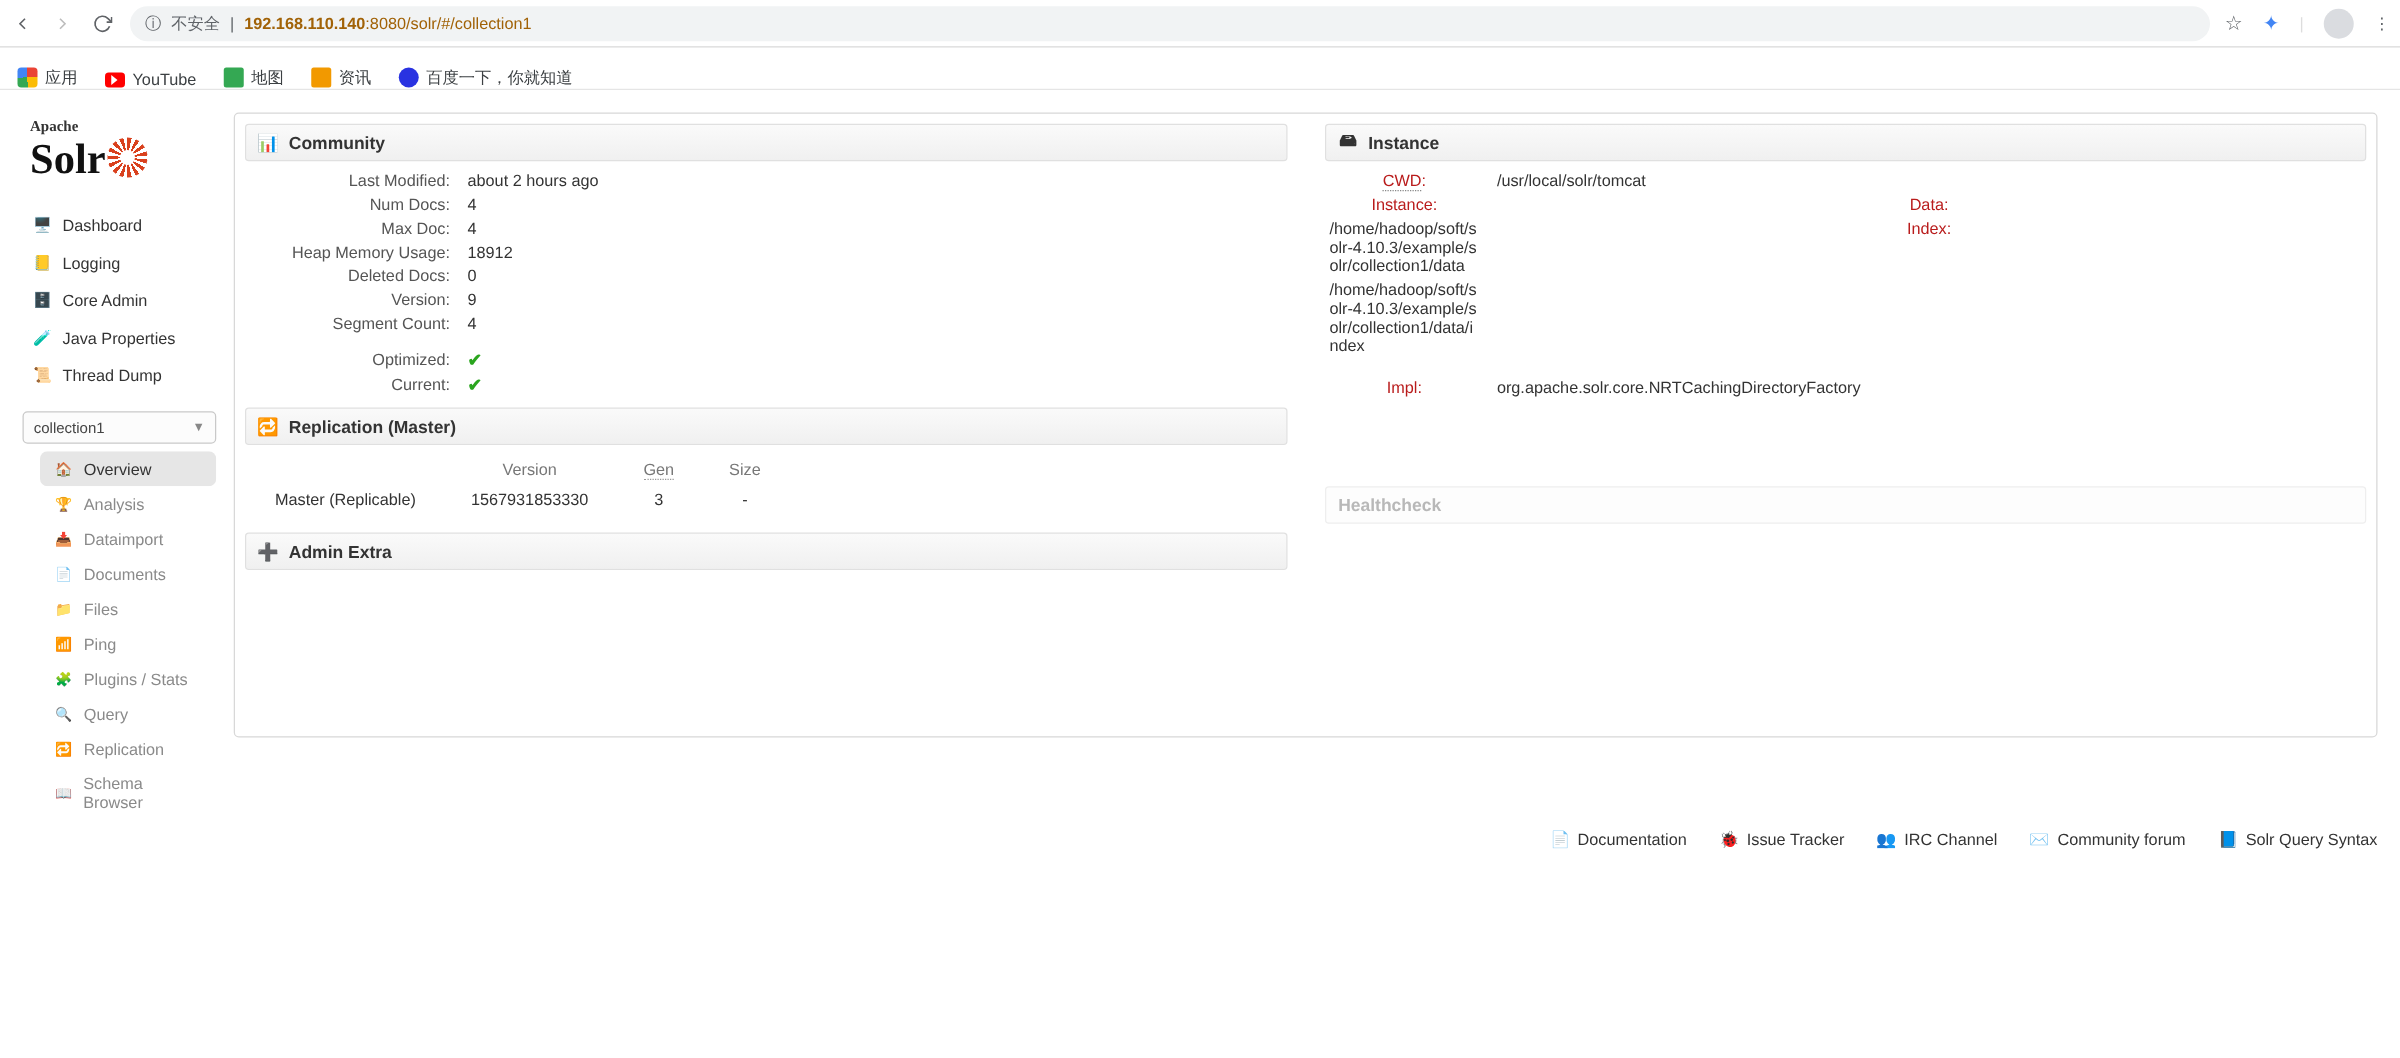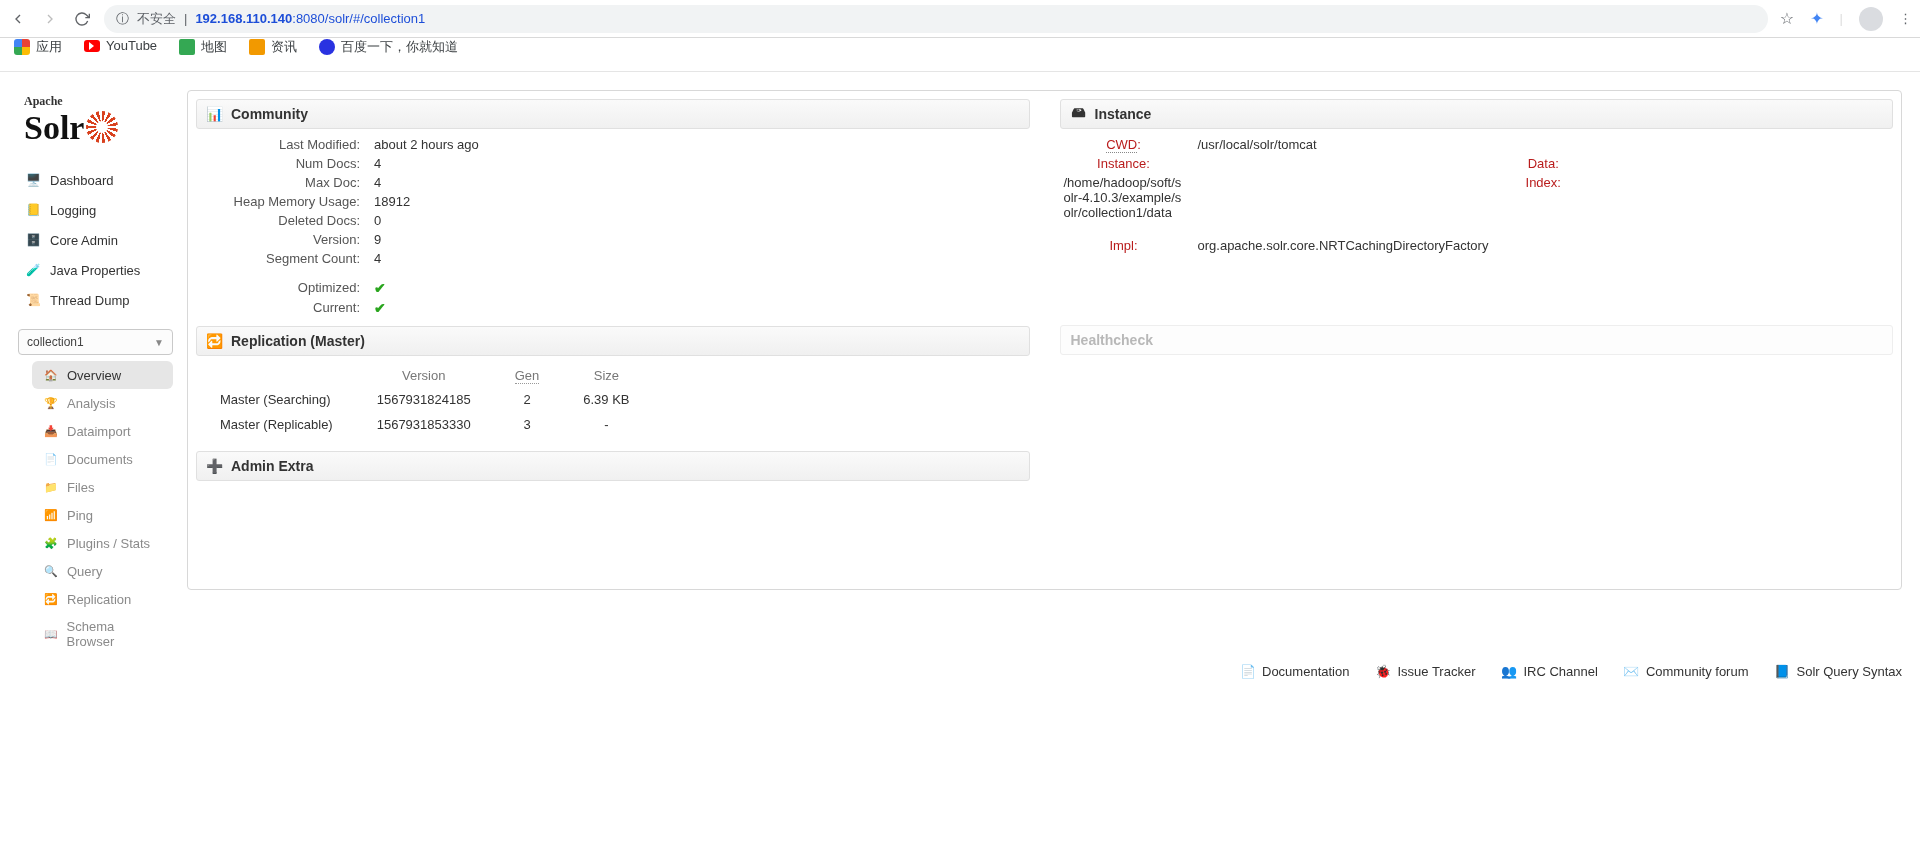--- a/index.html
+++ b/index.html
@@ -4,28 +4,28 @@
 <style>
   * { box-sizing: border-box; margin: 0; padding: 0; }
   body { font-family: "Segoe UI", Tahoma, Arial, sans-serif; font-size: 13px; color: #333; background: #fff; }
 
   
   .browser-bar { display:flex; align-items:center; height:38px; border-bottom:1px solid #d9d9d9; padding:0 8px; gap:12px; }
   .nav-btn { width:20px; height:20px; display:flex; align-items:center; justify-content:center; color:#606367; cursor:pointer;}
   .nav-btn.disabled{ color:#bdbdbd; }
   .omnibox { flex:1; display:flex; align-items:center; height:28px; border-radius:14px; background:#f1f3f4; padding:0 12px; color:#5f6368; gap:8px;}
   .omnibox .insecure {font-size:13px;}
-  .omnibox .url-text { color:#1d4ed8; }
+  .omnibox .url-text { color:#a16207; }
   .right-icons { display:flex; align-items:center; gap:16px; color:#5f6368;}
   .avatar-circle { width:24px; height:24px; border-radius:50%; background:#dadce0;}
   .star { font-size:16px;}
   .bird { color:#4285f4; font-size:16px;}
 
   
-  .bookmark-bar { display:flex; align-items:flex-start; height:34px; border-bottom:1px solid #e5e5e5; padding:0 14px; gap:22px; font-size:13px;}
+  .bookmark-bar { display:flex; align-items:flex-end; height:34px; border-bottom:1px solid #e5e5e5; padding:0 14px; gap:22px; font-size:13px;}
   .bm-item { display:flex; align-items:center; gap:6px; color:#3c4043; cursor:pointer;}
   .bm-ico { width:16px; height:16px; display:inline-flex; align-items:center; justify-content:center; border-radius:3px;}
   .bm-apps { background:conic-gradient(#ea4335 0 90deg,#fbbc05 90deg 180deg,#34a853 180deg 270deg,#4285f4 270deg 360deg); width:16px;height:16px;}
   .bm-yt { background:#ff0000; width:16px;height:12px; border-radius:3px; position:relative;}
   .bm-yt::after{content:"";position:absolute;left:5px;top:2px;border-left:5px solid #fff;border-top:4px solid transparent;border-bottom:4px solid transparent;}
   .bm-map{width:16px;height:16px;background:#34a853;border-radius:2px;}
   .bm-news{width:16px;height:16px;background:#f29900;border-radius:2px;}
   .bm-baidu{width:16px;height:16px;background:#2932e1;border-radius:8px;}
 
   
@@ -262,26 +262,20 @@
           <thead>
             <tr>
               <th class="first"></th>
               <th>Version</th>
               <th><span class="dotted">Gen</span></th>
               <th>Size</th>
             </tr>
           </thead>
           <tbody>
             <tr>
-              <td class="first">Master (Searching)</td>
-              <td>1567931824185</td>
-              <td>2</td>
-              <td>6.39 KB</td>
-            </tr>
-            <tr>
               <td class="first">Master (Replicable)</td>
               <td>1567931853330</td>
               <td>3</td>
               <td>-</td>
             </tr>
           </tbody>
         </table>
 
         <div class="panel-head">
           <span class="ph-ico" style="color:#2aa51e">➕</span>
@@ -294,20 +288,21 @@
           <span class="ph-ico">🖴</span>
           <span>Instance</span>
         </div>
         <div class="inst-grid">
           <div class="k"><span class="underline-dot">CWD</span>:</div>
             <div class="v">/usr/local/solr/tomcat</div>
           <div class="k">Instance:</div>
           <div class="k">Data:</div>
             <div class="v">/home/hadoop/soft/solr-4.10.3/example/solr/collection1/data</div>
           <div class="k">Index:</div>
+            <div class="v">/home/hadoop/soft/solr-4.10.3/example/solr/collection1/data/index</div>
           <div class="inst-gap"></div>
           <div class="k">Impl:</div>
             <div class="v">org.apache.solr.core.NRTCachingDirectoryFactory</div>
         </div>
 
         <div style="height:62px"></div>
 
         <div class="panel-head ghost">
           <span>Healthcheck</span>
         </div>

